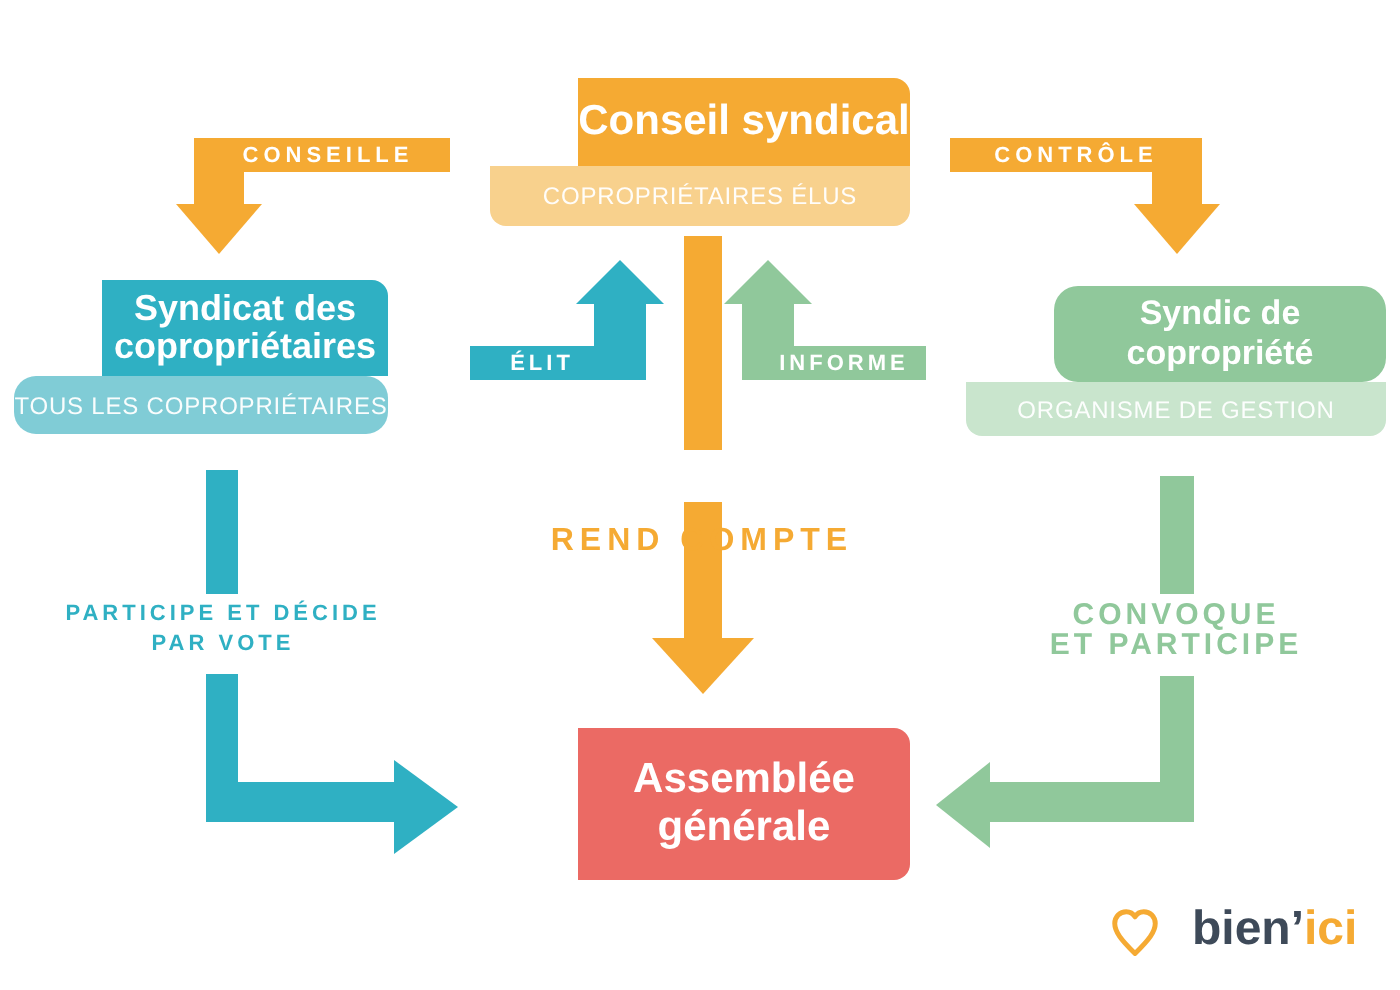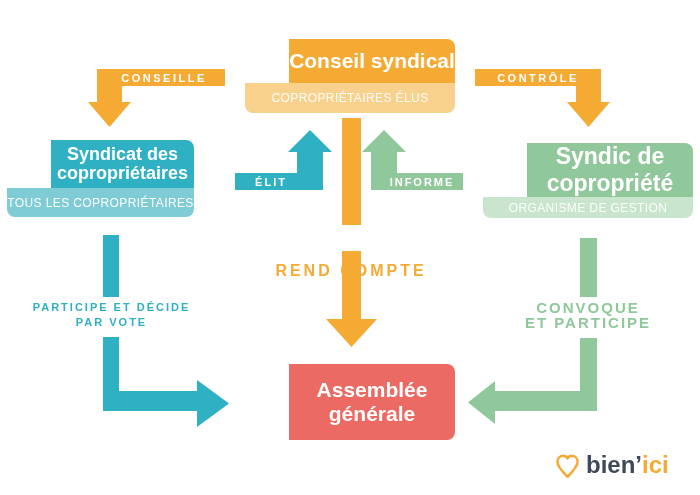--- a/index.html
+++ b/index.html
@@ -18,54 +18,54 @@
   }
   .node-title{
     flex:1;display:flex;align-items:center;justify-content:center;
     color:#fff;font-weight:bold;text-align:center;white-space:pre-line;margin-left:44px;
   }
   .node-band{
     display:flex;align-items:center;justify-content:center;
     color:rgba(255,255,255,0.95);font-size:12px;letter-spacing:0.4px;
   }
   .bg-orange{background:var(--orange);}   .band-orange{background:var(--orange-light);}
-  .bg-teal{background:var(--teal);}       .band-teal{background:var(--teal-light);}
+  .bg-teal{background:var(--teal);}       .band-teal{background:var(--teal-light);border-radius:11px;}
   .bg-green{background:var(--green);}     .band-green{background:var(--green-light);}
   .bg-red{background:var(--red);}
 
   .node-conseil{left:245px;top:39px;width:210px;height:74px;}
   .node-conseil .node-title{font-size:21px;}
   .node-conseil .node-band{height:30px;}
 
   .node-syndicat{left:7px;top:140px;width:187px;height:77px;}
   .node-syndicat .node-title{font-size:18px;line-height:19px;}
   .node-syndicat .node-band{height:29px;}
 
   .node-syndic{left:483px;top:143px;width:210px;height:75px;}
-  .node-syndic .node-title{font-size:23px;}
+  .node-syndic .node-title{font-size:17px;border-radius:12px;}
   .node-syndic .node-band{height:27px;}
 
   .node-assemblee{left:245px;top:364px;width:210px;height:76px;}
   .node-assemblee .node-title{font-size:21px;}
 
   .albl{
     position:absolute;display:flex;align-items:center;justify-content:center;
     font-weight:bold;text-align:center;white-space:pre-line;
   }
   .albl-conseille{left:103px;top:69px;width:122px;height:17px;font-size:11px;letter-spacing:2.5px;color:#fff;}
   .albl-controle{left:475px;top:69px;width:126px;height:17px;font-size:11px;letter-spacing:2.5px;color:#fff;}
   .albl-elit{left:240px;top:173px;width:62px;height:17px;font-size:11px;letter-spacing:2px;color:#fff;}
   .albl-informe{left:386px;top:173px;width:72px;height:17px;font-size:11px;letter-spacing:2px;color:#fff;}
   .albl-rend{left:271px;top:226px;width:160px;height:18px;font-size:16px;letter-spacing:3px;color:var(--orange);margin-top:36px;}
   .albl-participe{left:24px;top:299px;width:175px;height:32px;font-size:11px;letter-spacing:2px;line-height:15px;color:var(--teal);}
   .albl-convoque{left:503px;top:299px;width:170px;height:32px;font-size:15px;letter-spacing:2px;line-height:15px;color:var(--green);}
 
   .logo{
     position:absolute;left:554px;top:450px;height:30px;
-    display:flex;align-items:center;gap:5px;
+    display:flex;align-items:center;gap:15px;
   }
   .logo-text{font-size:24px;font-weight:bold;line-height:30px;}
   .logo-dark{color:var(--logo-dark);}
   .logo-accent{color:var(--orange);}
 </style>
 </head>
 <body>
 
 <div class="stage">
 

